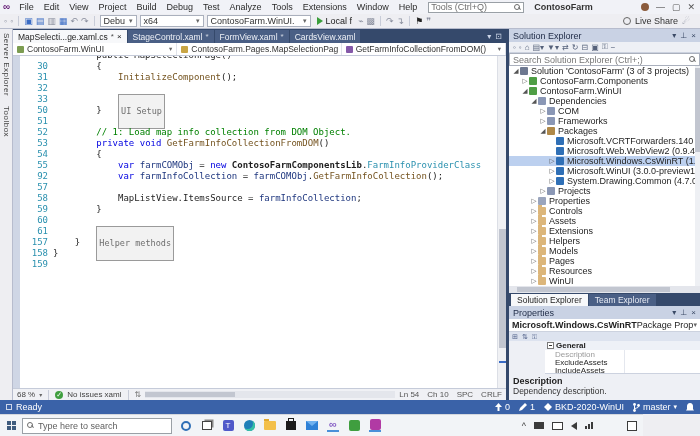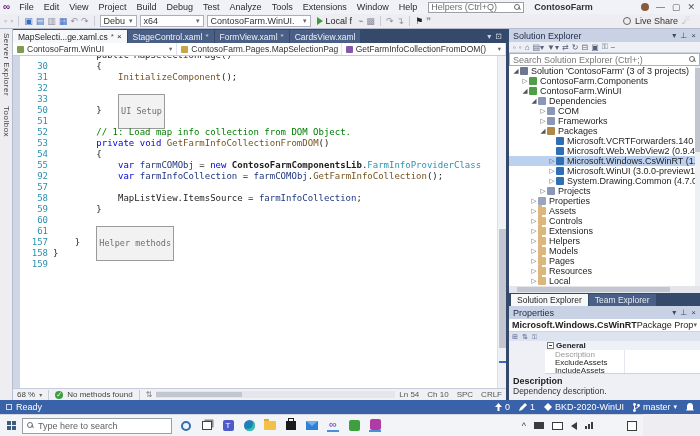--- a/index.html
+++ b/index.html
@@ -174,21 +174,21 @@
         <span>Build</span>
         <span>Debug</span>
         <span>Test</span>
         <span>Analyze</span>
         <span>Tools</span>
         <span>Extensions</span>
         <span>Window</span>
         <span>Help</span>
       </nav>
     <div class="qsearch">
-      <span class="ph">Helpers (Ctrl+Q)</span>
+      <span class="ph">Tools (Ctrl+Q)</span>
       <span class="mag"></span>
     </div>
     <span class="win-title">ContosoFarm</span>
     <div class="tb-right">
       <span class="avatar"></span>
       <span class="winbtn">—</span>
       <span class="winbtn">▢</span>
       <span class="winbtn">✕</span>
     </div>
   </div>
@@ -315,21 +315,21 @@
           <div class="vthumb" style="top:52%;height:36%"></div>
           <div class="vmark" style="top:92%"></div>
         </div>
       </div>
 
       <div class="ebottom">
         <span>68 %</span>
         <span class="car" style="font-size:6px;color:#666">▾</span>
         <span class="tsep"></span>
         <span class="chk">✓</span>
-        <span>No methods found</span>
+        <span>No issues xaml</span>
         <span class="tsep"></span>
         <span style="color:#777">⇅</span>
         <div class="hscroll">
           <div class="hthumb" style="left:0;width:36%"></div>
         </div>
         <div class="pos">
           <span>Ln 54</span>
           <span>Ch 10</span>
           <span>SPC</span>
           <span>CRLF</span>
@@ -433,30 +433,30 @@
               <span>Projects</span>
             </div>
             <div class="trow" style="padding-left: 21px;">
               <span class="texp">▷</span>
               <span class="ticon i-props"></span>
               <span>Properties</span>
             </div>
             <div class="trow" style="padding-left: 21px;">
               <span class="texp">▷</span>
               <span class="ticon i-folder"></span>
+              <span>Controls</span>
+            </div>
+            <div class="trow" style="padding-left: 21px;">
+              <span class="texp">▷</span>
+              <span class="ticon i-folder"></span>
               <span>Assets</span>
             </div>
             <div class="trow" style="padding-left: 21px;">
               <span class="texp">▷</span>
               <span class="ticon i-folder"></span>
-              <span>Controls</span>
-            </div>
-            <div class="trow" style="padding-left: 21px;">
-              <span class="texp">▷</span>
-              <span class="ticon i-folder"></span>
               <span>Extensions</span>
             </div>
             <div class="trow" style="padding-left: 21px;">
               <span class="texp">▷</span>
               <span class="ticon i-folder"></span>
               <span>Helpers</span>
             </div>
             <div class="trow" style="padding-left: 21px;">
               <span class="texp">▷</span>
               <span class="ticon i-folder"></span>
@@ -468,21 +468,21 @@
               <span>Pages</span>
             </div>
             <div class="trow" style="padding-left: 21px;">
               <span class="texp">▷</span>
               <span class="ticon i-folder"></span>
               <span>Resources</span>
             </div>
             <div class="trow" style="padding-left: 21px;">
               <span class="texp">▷</span>
               <span class="ticon i-folder"></span>
-              <span>Local</span>
+              <span>WinUI</span>
             </div>
             <div class="tree-vscroll">
             <div class="vthumb" style="top:2px;height:38%"></div>
           </div>
           </div>
         <div class="se-hscroll">
           <div class="hthumb" style="left:8px;width:80%"></div>
         </div>
         <div class="se-tabs" id="setabs">
             <span class="se-tab active">Solution Explorer</span>

